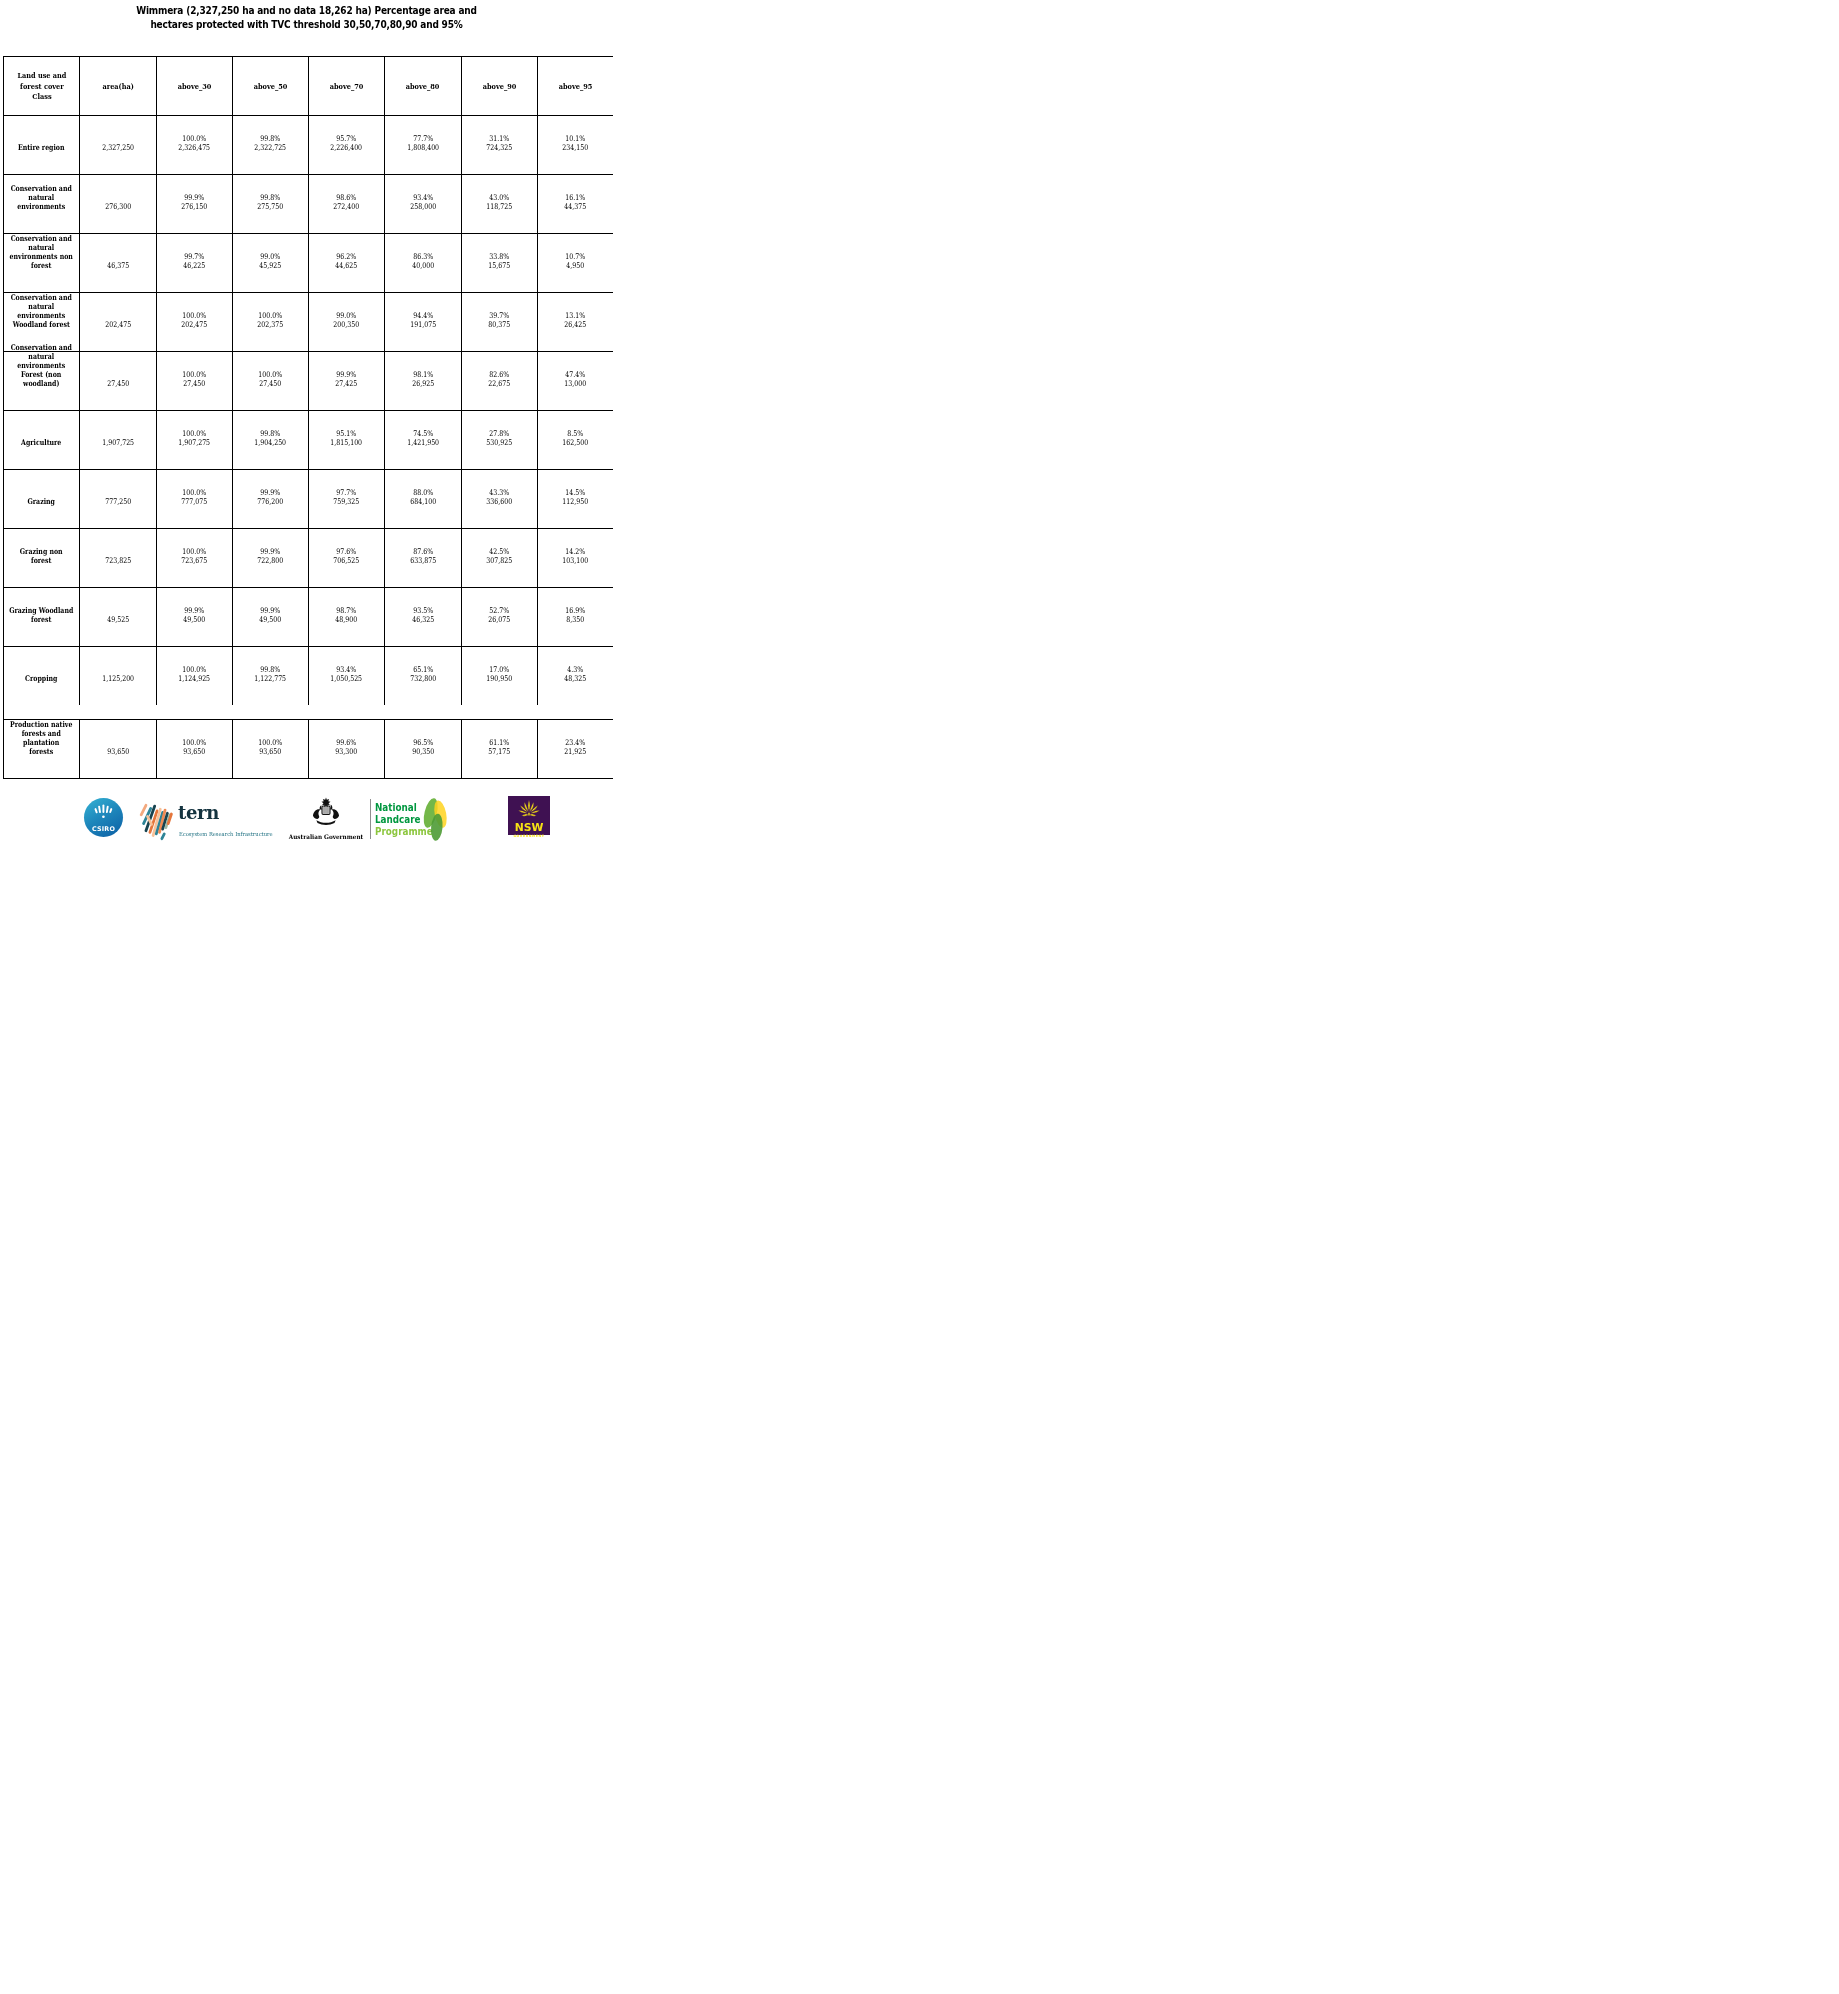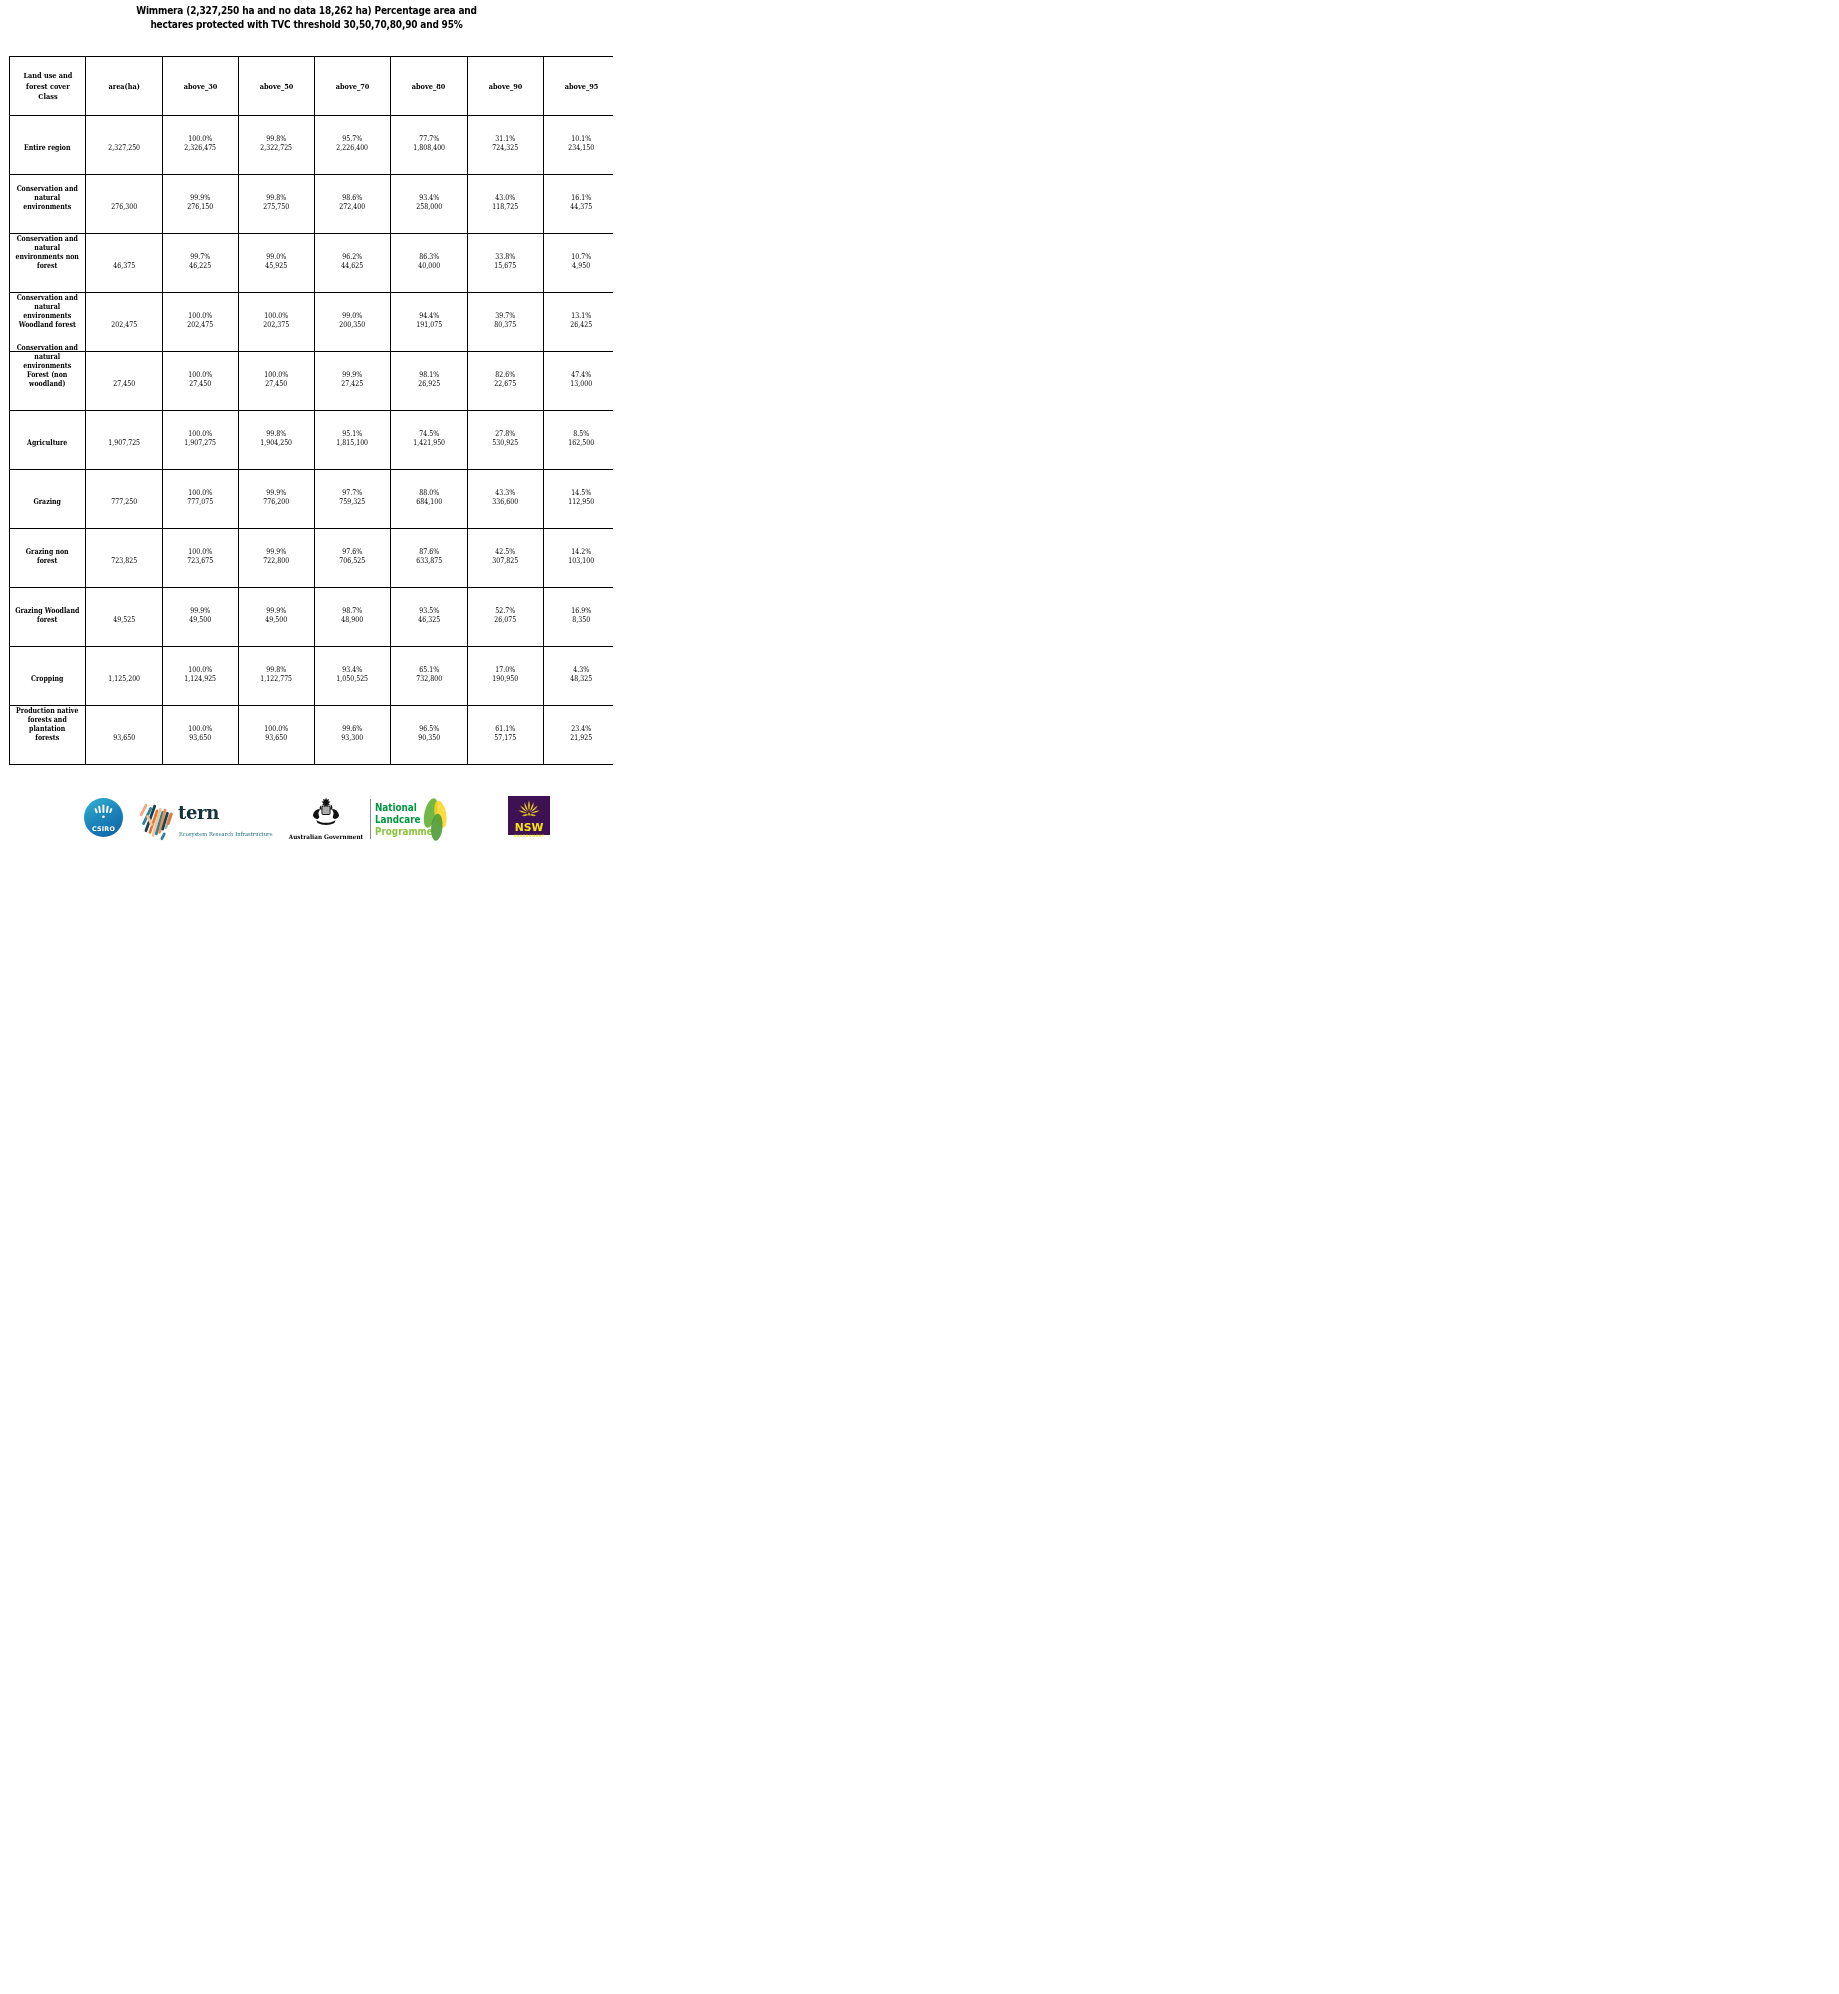--- a/index.html
+++ b/index.html
@@ -2,23 +2,23 @@
 <html style="font-size:6.4px"><head>
 <meta charset="utf-8">
 <style>
   html,body{margin:0;padding:0;background:#ffffff;}
   body{width:613px;height:850px;position:relative;font-family:"DejaVu Serif",serif;color:#000;}
   
   .title{position:absolute;top:4px;left:0;right:0;text-align:center;
          font-family:"DejaVu Sans",sans-serif;font-weight:bold;font-size:10px;line-height:14px;}
   .title .tline{display:block;transform:scaleX(0.9);transform-origin:50% 50%;letter-spacing:-0.2px;white-space:nowrap;}
   
-  .table-wrap{position:absolute;left:9px;top:56px;width:610px;border-left:0.4px solid #000;}
+  .table-wrap{position:absolute;left:3px;top:56px;width:610px;border-left:0.4px solid #000;}
   .trow{display:grid;grid-template-columns:repeat(8,1fr);border-top:1.2px solid #000;}
-  .trow:last-child{border-bottom:1.2px solid #000;}
+  .trow:last-child{border-bottom:1.2px solid #000;margin-top:14px;}
   .cell{position:relative;height:58px;border-right:0.4px solid #000;background:#fff;}
   .hcell{display:flex;align-items:center;justify-content:center;text-align:center;}
   .htext{font-weight:bold;font-size:8px;line-height:10.4px;white-space:pre-line;display:inline-block;
          transform:scaleX(0.82);transform-origin:50% 50%;}
   .anchor{position:absolute;left:-5.6px;right:-5.6px;bottom:22px;text-align:center;
           font-size:7.8px;line-height:9px;white-space:pre-line;
           transform:scaleX(0.8);transform-origin:50% 100%;}
   .cls{font-weight:bold;}
   
   .footer{position:absolute;top:796px;left:0;width:613px;height:53px;}

